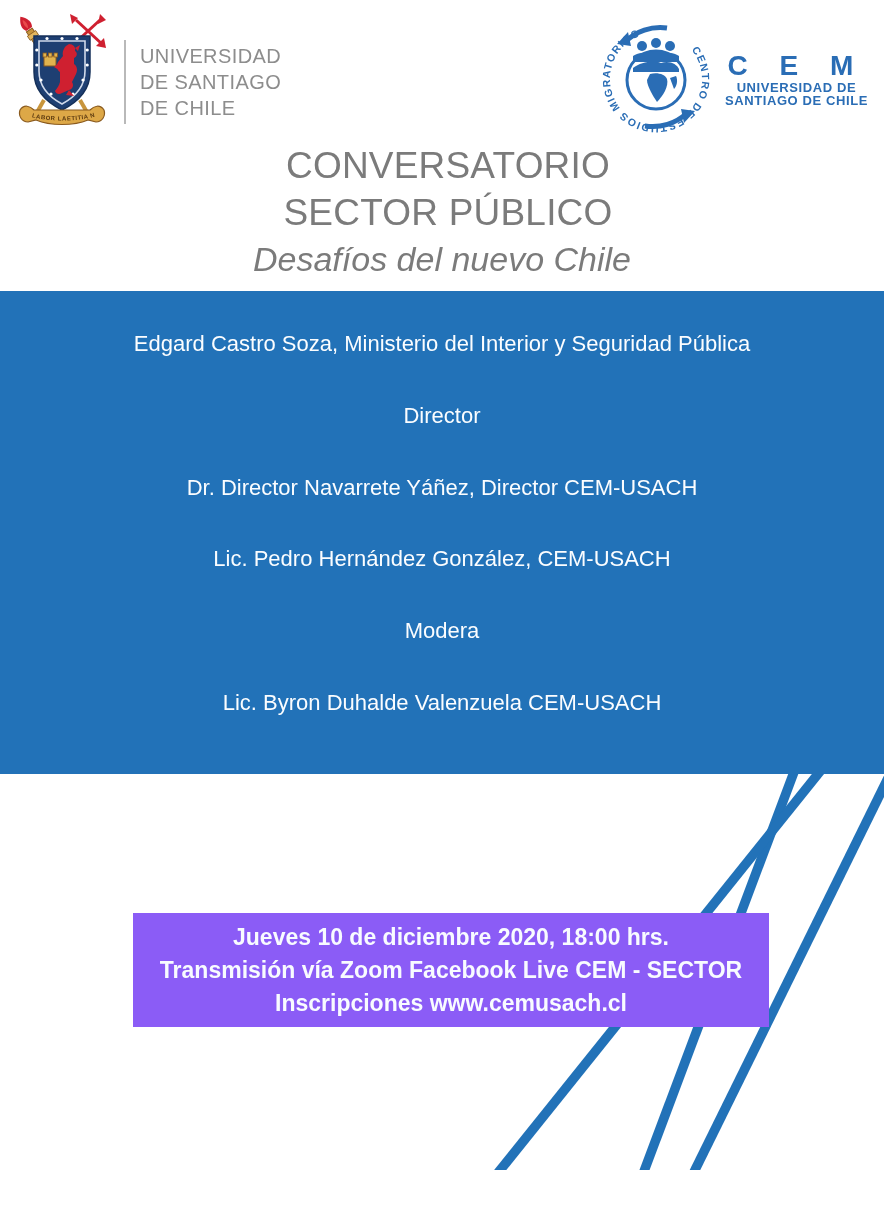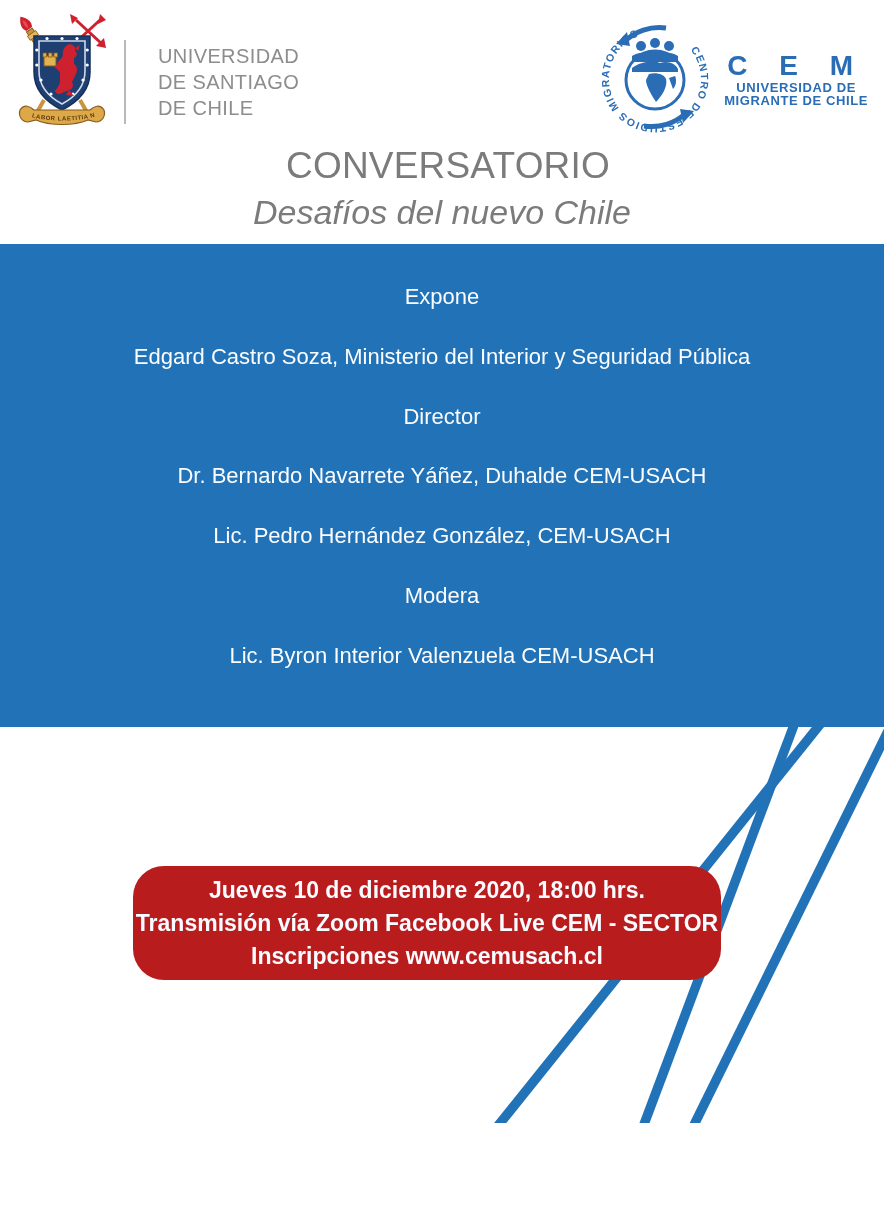--- a/index.html
+++ b/index.html
@@ -2,40 +2,40 @@
 <html><head>
 <meta charset="utf-8">
 <style>
   html,body{margin:0;padding:0;background:#ffffff;}
   body{font-family:"Liberation Sans", sans-serif;}
   .poster{position:relative;width:884px;height:1214px;margin:0 auto;background:#ffffff;overflow:hidden;}
 
   
   .header{position:relative;height:140px;display:flex;justify-content:space-between;align-items:flex-start;padding:10px 6px 0 14px;box-sizing:border-box;}
   .usach-brand{display:flex;align-items:flex-start;}
-  .usach-wordmark{margin-left:14px;padding-left:32px;border-left:2px solid #b9b9b9;margin-top:30px;height:84px;display:flex;flex-direction:column;justify-content:center;}
+  .usach-wordmark{margin-left:14px;padding-left:14px;border-left:2px solid #b9b9b9;margin-top:30px;height:84px;display:flex;flex-direction:column;justify-content:center;}
   .usach-wordmark div{font-size:20px;line-height:26px;color:#8d8d8d;letter-spacing:.4px;}
   .cem-brand{display:flex;align-items:center;margin-top:6px;}
   .cem-text{margin-left:8px;margin-right:10px;text-align:center;}
   .cem-acronym{font-size:28px;font-weight:bold;color:#2a6db5;letter-spacing:12px;line-height:30px;}
   .cem-sub div{font-size:13px;font-weight:bold;color:#2a6db5;letter-spacing:.6px;line-height:13px;}
 
   
   .title-block{margin-top:2px;text-align:center;color:#7b7b7b;}
   .title-line{font-size:37px;line-height:47px;font-weight:500;letter-spacing:.2px;padding-left:12px;}
   .subtitle-line{font-size:34px;line-height:46px;font-weight:400;font-style:italic;}
 
   
   .program-panel{margin-top:9px;width:884px;height:483px;background:#2272b8;display:flex;flex-direction:column;justify-content:space-between;box-sizing:border-box;padding:40px 20px 58px 20px;}
   .program-line{color:#fbfdff;font-size:22px;text-align:center;line-height:26px;}
 
   
   .footer{position:relative;width:884px;height:396px;}
   .deco-lines{position:absolute;left:0;top:0;}
-  .event-box{position:absolute;left:133px;top:139px;width:588px;height:114px;background:#b91c1c;display:flex;flex-direction:column;justify-content:center;border-radius:31px;}
+  .event-box{position:absolute;left:133px;top:139px;width:636px;height:114px;background:#8b5cf6;display:flex;flex-direction:column;justify-content:center;}
   .event-line{color:#f8fbff;font-size:23px;font-weight:bold;text-align:center;line-height:33px;}
 </style>
 </head>
 <body>
 
 <div class="poster">
 
   <div class="header">
 
     <div class="usach-brand">
@@ -140,39 +140,39 @@
             <circle cx="61" cy="27" r="5"></circle>
             <circle cx="75" cy="30" r="5"></circle>
             <path d="M38 40 C46 34 76 34 84 40 L84 46 L38 46 Z"></path>
           </g>
         </svg>
       </span>
       <div class="cem-text">
         <div class="cem-acronym">C E M</div>
         <div class="cem-sub">
           <div>UNIVERSIDAD DE</div>
-          <div>MIGRANTE DE CHILE</div>
+          <div>SANTIAGO DE CHILE</div>
         </div>
       </div>
     </div>
   </div>
 
   <div class="title-block">
     <div class="title-line">CONVERSATORIO</div>
+    <div class="title-line">SECTOR PÚBLICO</div>
     <div class="subtitle-line">Desafíos del nuevo Chile</div>
   </div>
 
   <div class="program-panel">
-    <div class="program-line">Expone</div>
     <div class="program-line">Edgard Castro Soza, Ministerio del Interior y Seguridad Pública</div>
     <div class="program-line">Director</div>
-    <div class="program-line">Dr. Bernardo Navarrete Yáñez, Duhalde CEM-USACH</div>
+    <div class="program-line">Dr. Director Navarrete Yáñez, Director CEM-USACH</div>
     <div class="program-line">Lic. Pedro Hernández González, CEM-USACH</div>
     <div class="program-line">Modera</div>
-    <div class="program-line">Lic. Byron Interior Valenzuela CEM-USACH</div>
+    <div class="program-line">Lic. Byron Duhalde Valenzuela CEM-USACH</div>
   </div>
 
   <div class="footer">
     <svg class="deco-lines" width="884" height="396" viewBox="0 0 884 396">
       <g stroke="#2272b8" stroke-width="9.5" fill="none">
         <line x1="797" y1="-10" x2="643" y2="400"></line>
         <line x1="826" y1="-10" x2="497" y2="400"></line>
         <line x1="895" y1="-10" x2="693" y2="400"></line>
       </g>
     </svg>

